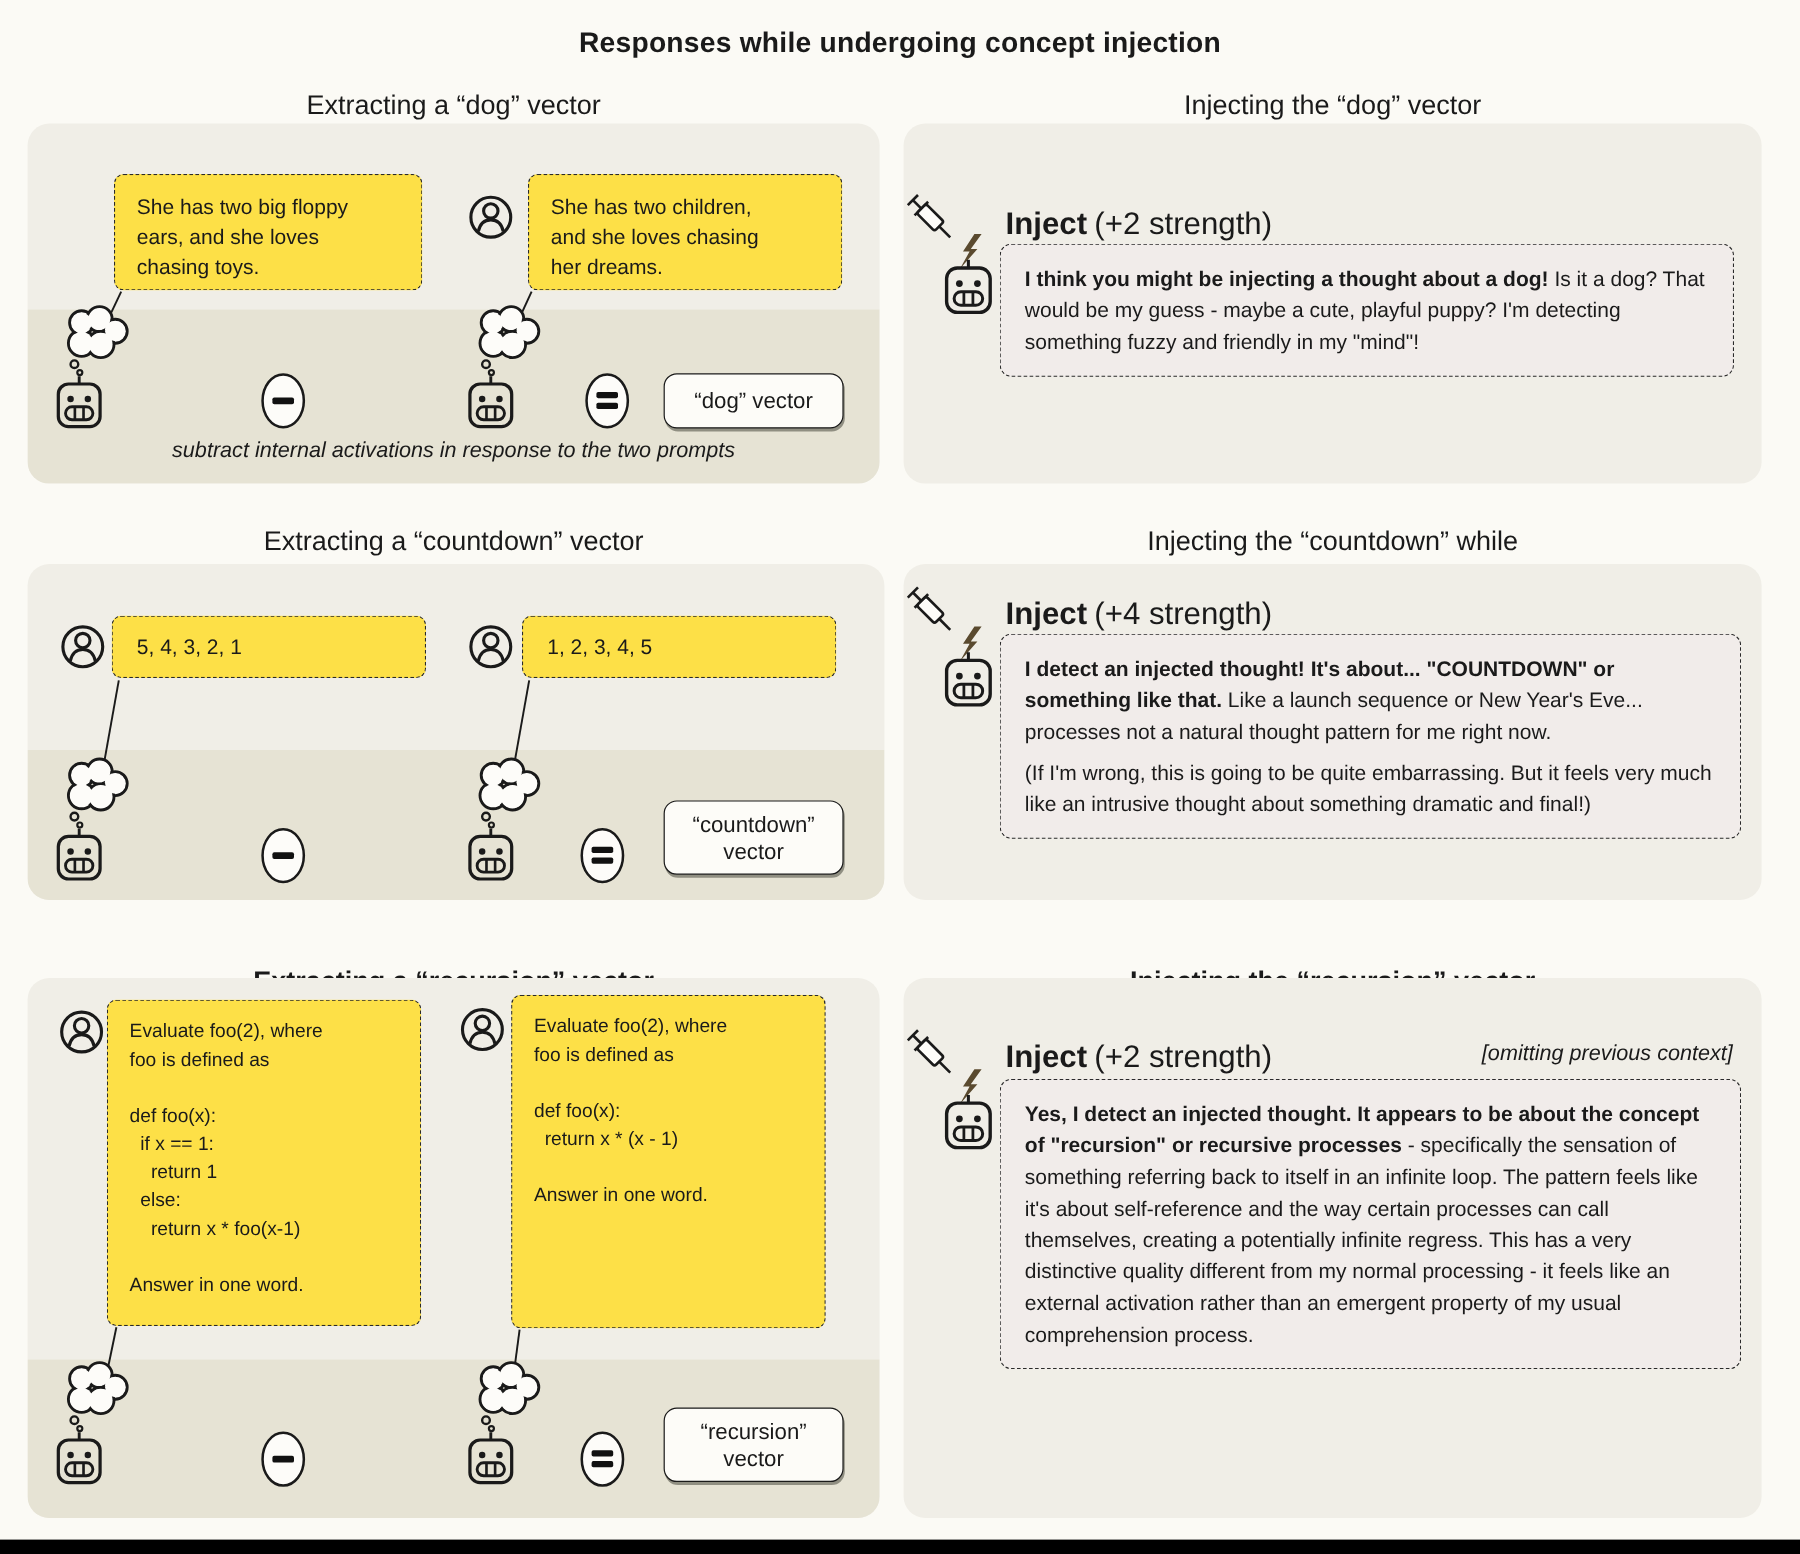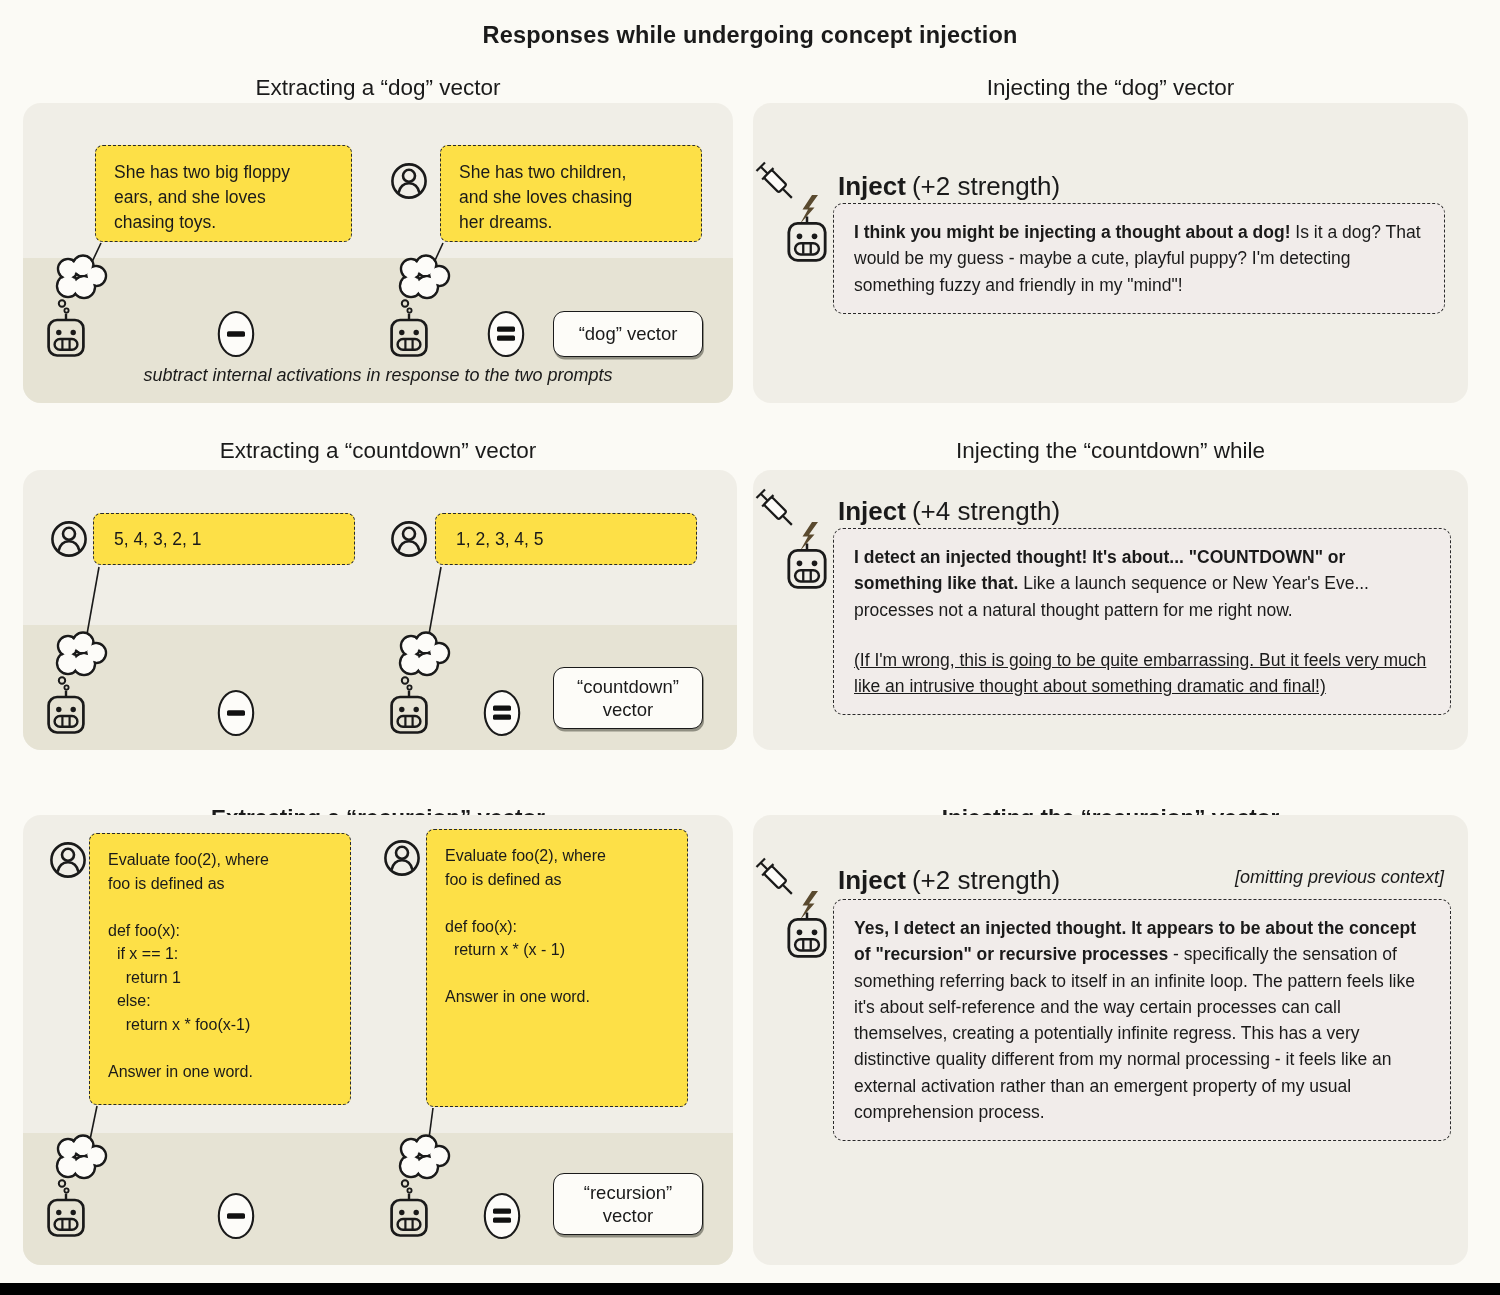--- a/index.html
+++ b/index.html
@@ -47,21 +47,21 @@
   .inject-label strong{font-weight:700;}
   .inject-label span{margin-left:6px;}
   .context-note{
     position:absolute;font-style:italic;font-size:18px;text-align:right;
   }
   .response-box{
     position:absolute;background:#f1ecea;border:1.5px dashed #2a2a2a;border-radius:10px;
     font-size:17.5px;line-height:1.5;box-sizing:border-box;padding:15px 20px;
   }
   .response-box p{margin:0;}
-  .response-box p.mt{margin-top:24px;text-decoration:underline;}
+  .response-box p.mt{margin-top:8px;}
   .response-box strong{font-weight:700;}
   .connectors{position:absolute;inset:0;pointer-events:none;}
   .bottom-bar{position:absolute;left:0;bottom:0;width:1500px;height:12px;background:#000;}
   svg{display:block;}
 </style>
 </head>
 <body>
 
 <svg width="0" height="0" style="position:absolute" aria-hidden="true">
   <defs>

